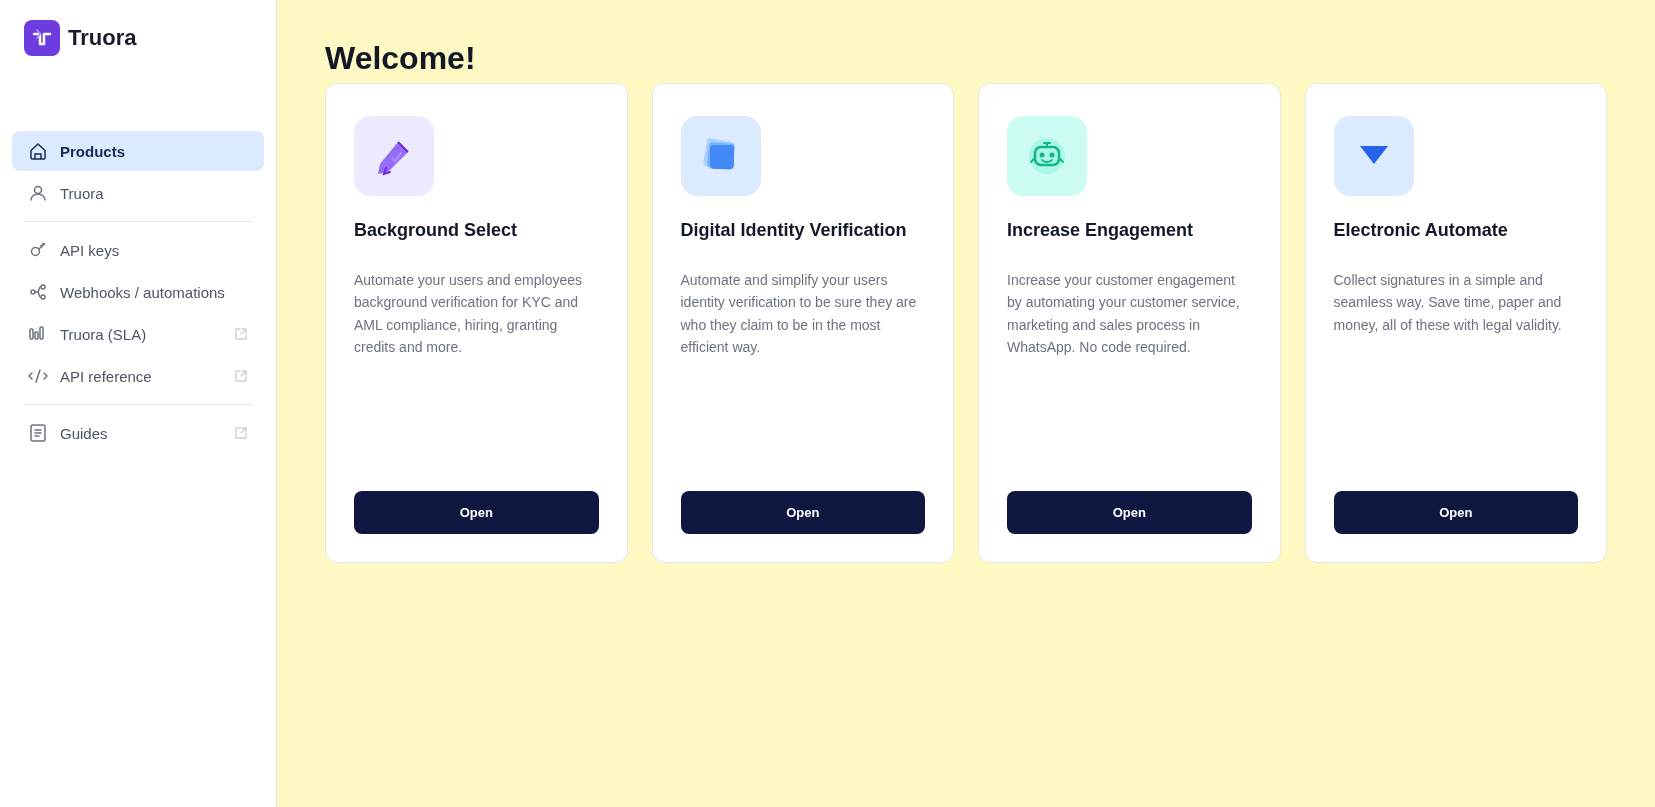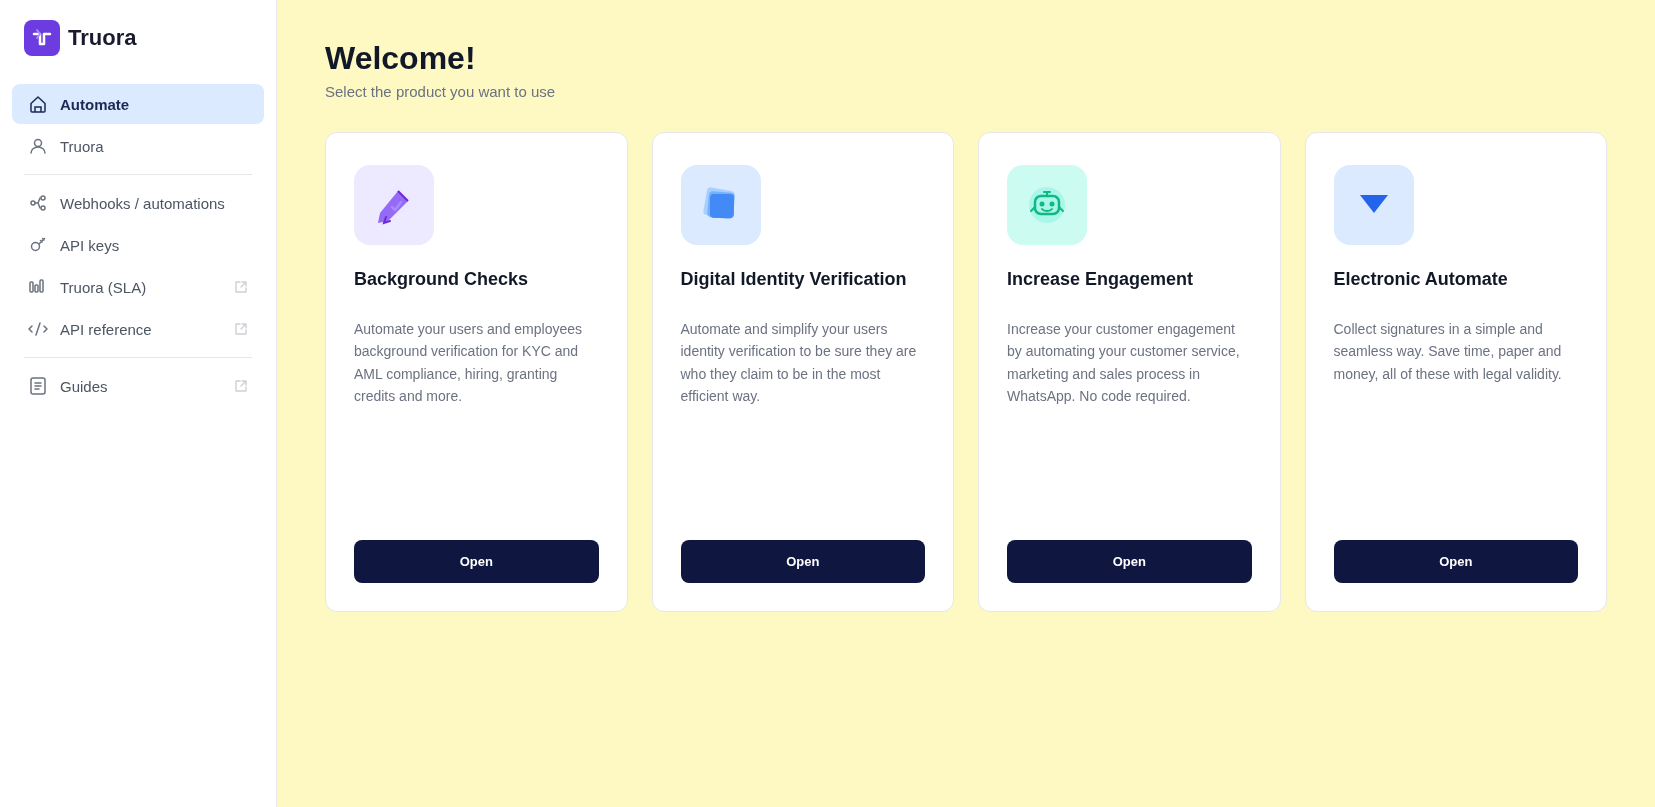--- a/index.html
+++ b/index.html
@@ -8,20 +8,21 @@
     
     #sidebar {
       width: 277px;
       min-width: 277px;
       background: #ffffff;
       border-right: 1px solid #e5e7eb;
       display: flex;
       flex-direction: column;
       padding: 0;
       height: 100%;
+      gap: 47px;
     }
     .logo-area {
       padding: 20px 24px;
       display: flex;
       align-items: center;
       gap: 8px;
       margin-bottom: 8px;
     }
     .logo-icon {
       width: 36px;
@@ -169,61 +170,61 @@
 
   <div class="nav-section">
 
     <div class="nav-item active">
       <span class="icon">
         <svg width="20" height="20" viewBox="0 0 20 20" fill="none">
           <path d="M3 9.5L10 3l7 6.5V17a1 1 0 01-1 1H4a1 1 0 01-1-1V9.5z" stroke="#1d2855" stroke-width="1.5" fill="none" stroke-linejoin="round"></path>
           <path d="M7 18v-5h6v5" stroke="#1d2855" stroke-width="1.5" fill="none"></path>
         </svg>
       </span>
-      <span>Automate</span>
+      <span>Products</span>
     </div>
 
     <div class="nav-item">
       <span class="icon">
         <svg width="20" height="20" viewBox="0 0 20 20" fill="none">
           <circle cx="10" cy="7" r="3.5" stroke="#6b7280" stroke-width="1.5"></circle>
           <path d="M3 17c0-3.314 3.134-6 7-6s7 2.686 7 6" stroke="#6b7280" stroke-width="1.5" stroke-linecap="round"></path>
         </svg>
       </span>
       <span>Truora</span>
     </div>
 
 
     <div class="nav-divider"></div>
+
+    <div class="nav-item">
+      <span class="icon">
+        <svg width="20" height="20" viewBox="0 0 20 20" fill="none">
+          <circle cx="7.5" cy="11.5" r="4" stroke="#6b7280" stroke-width="1.5"></circle>
+          <path d="M11 9l5.5-5.5M14.5 3.5L16 5M12.5 5.5L14 7" stroke="#6b7280" stroke-width="1.5" stroke-linecap="round"></path>
+        </svg>
+      </span>
+      <span>API keys</span>
+    </div>
 
     <div class="nav-item">
       <span class="icon">
         <svg width="20" height="20" viewBox="0 0 20 20" fill="none">
           <circle cx="5" cy="10" r="2" stroke="#6b7280" stroke-width="1.5"></circle>
           <circle cx="15" cy="5" r="2" stroke="#6b7280" stroke-width="1.5"></circle>
           <circle cx="15" cy="15" r="2" stroke="#6b7280" stroke-width="1.5"></circle>
           <path d="M7 10h3l2-5M7 10h3l2 5" stroke="#6b7280" stroke-width="1.5" stroke-linecap="round" stroke-linejoin="round" fill="none"></path>
         </svg>
       </span>
       <span>Webhooks / automations</span>
     </div>
 
     <div class="nav-item">
       <span class="icon">
         <svg width="20" height="20" viewBox="0 0 20 20" fill="none">
-          <circle cx="7.5" cy="11.5" r="4" stroke="#6b7280" stroke-width="1.5"></circle>
-          <path d="M11 9l5.5-5.5M14.5 3.5L16 5M12.5 5.5L14 7" stroke="#6b7280" stroke-width="1.5" stroke-linecap="round"></path>
-        </svg>
-      </span>
-      <span>API keys</span>
-    </div>
-
-    <div class="nav-item">
-      <span class="icon">
-        <svg width="20" height="20" viewBox="0 0 20 20" fill="none">
           <rect x="2" y="5" width="3" height="10" rx="1" stroke="#6b7280" stroke-width="1.5"></rect>
           <rect x="7" y="8" width="3" height="7" rx="1" stroke="#6b7280" stroke-width="1.5"></rect>
           <rect x="12" y="3" width="3" height="12" rx="1" stroke="#6b7280" stroke-width="1.5"></rect>
         </svg>
       </span>
       <span>Truora (SLA)</span>
       <span class="external-icon">
         <svg width="14" height="14" viewBox="0 0 14 14" fill="none">
           <path d="M6 2H2v10h10V8M8 2h4v4M7 7l5-5" stroke="#9ca3af" stroke-width="1.4" stroke-linecap="round" stroke-linejoin="round"></path>
         </svg>
@@ -258,36 +259,35 @@
         <svg width="14" height="14" viewBox="0 0 14 14" fill="none">
           <path d="M6 2H2v10h10V8M8 2h4v4M7 7l5-5" stroke="#9ca3af" stroke-width="1.4" stroke-linecap="round" stroke-linejoin="round"></path>
         </svg>
       </span>
     </div>
   </div>
 </div>
 
 <div id="main">
   <h1 class="page-title">Welcome!</h1>
-  <p class="page-subtitle">Select the product you want to use</p>
 
   <div class="cards-grid">
 
     <div class="product-card">
       <div class="card-icon-wrap purple">
 
         <svg width="48" height="48" viewBox="0 0 48 48" fill="none">
           <path d="M28 10l10 10L18 40l-10 2 2-10L28 10z" fill="#8b5cf6" opacity="0.9"></path>
           <path d="M28 10l10 10" stroke="#6d28d9" stroke-width="2"></path>
           <path d="M16 36l-2 6 6-2" stroke="#6d28d9" stroke-width="2" stroke-linecap="round"></path>
 
           <path d="M22 26l3 3 6-8" stroke="#a78bfa" stroke-width="2.5" stroke-linecap="round" stroke-linejoin="round" fill="none"></path>
         </svg>
       </div>
-      <div class="card-title">Background Checks</div>
+      <div class="card-title">Background Select</div>
       <div class="card-desc">Automate your users and employees background verification for KYC and AML compliance, hiring, granting credits and more.</div>
       <button class="card-open-btn">Open</button>
     </div>
 
     <div class="product-card">
       <div class="card-icon-wrap blue">
 
         <svg width="48" height="48" viewBox="0 0 48 48" fill="none">
           <rect x="8" y="8" width="28" height="28" rx="4" fill="#93c5fd" opacity="0.7" transform="rotate(10 22 22)"></rect>
           <rect x="11" y="11" width="26" height="26" rx="4" fill="#60a5fa" opacity="0.7" transform="rotate(5 24 24)"></rect>

